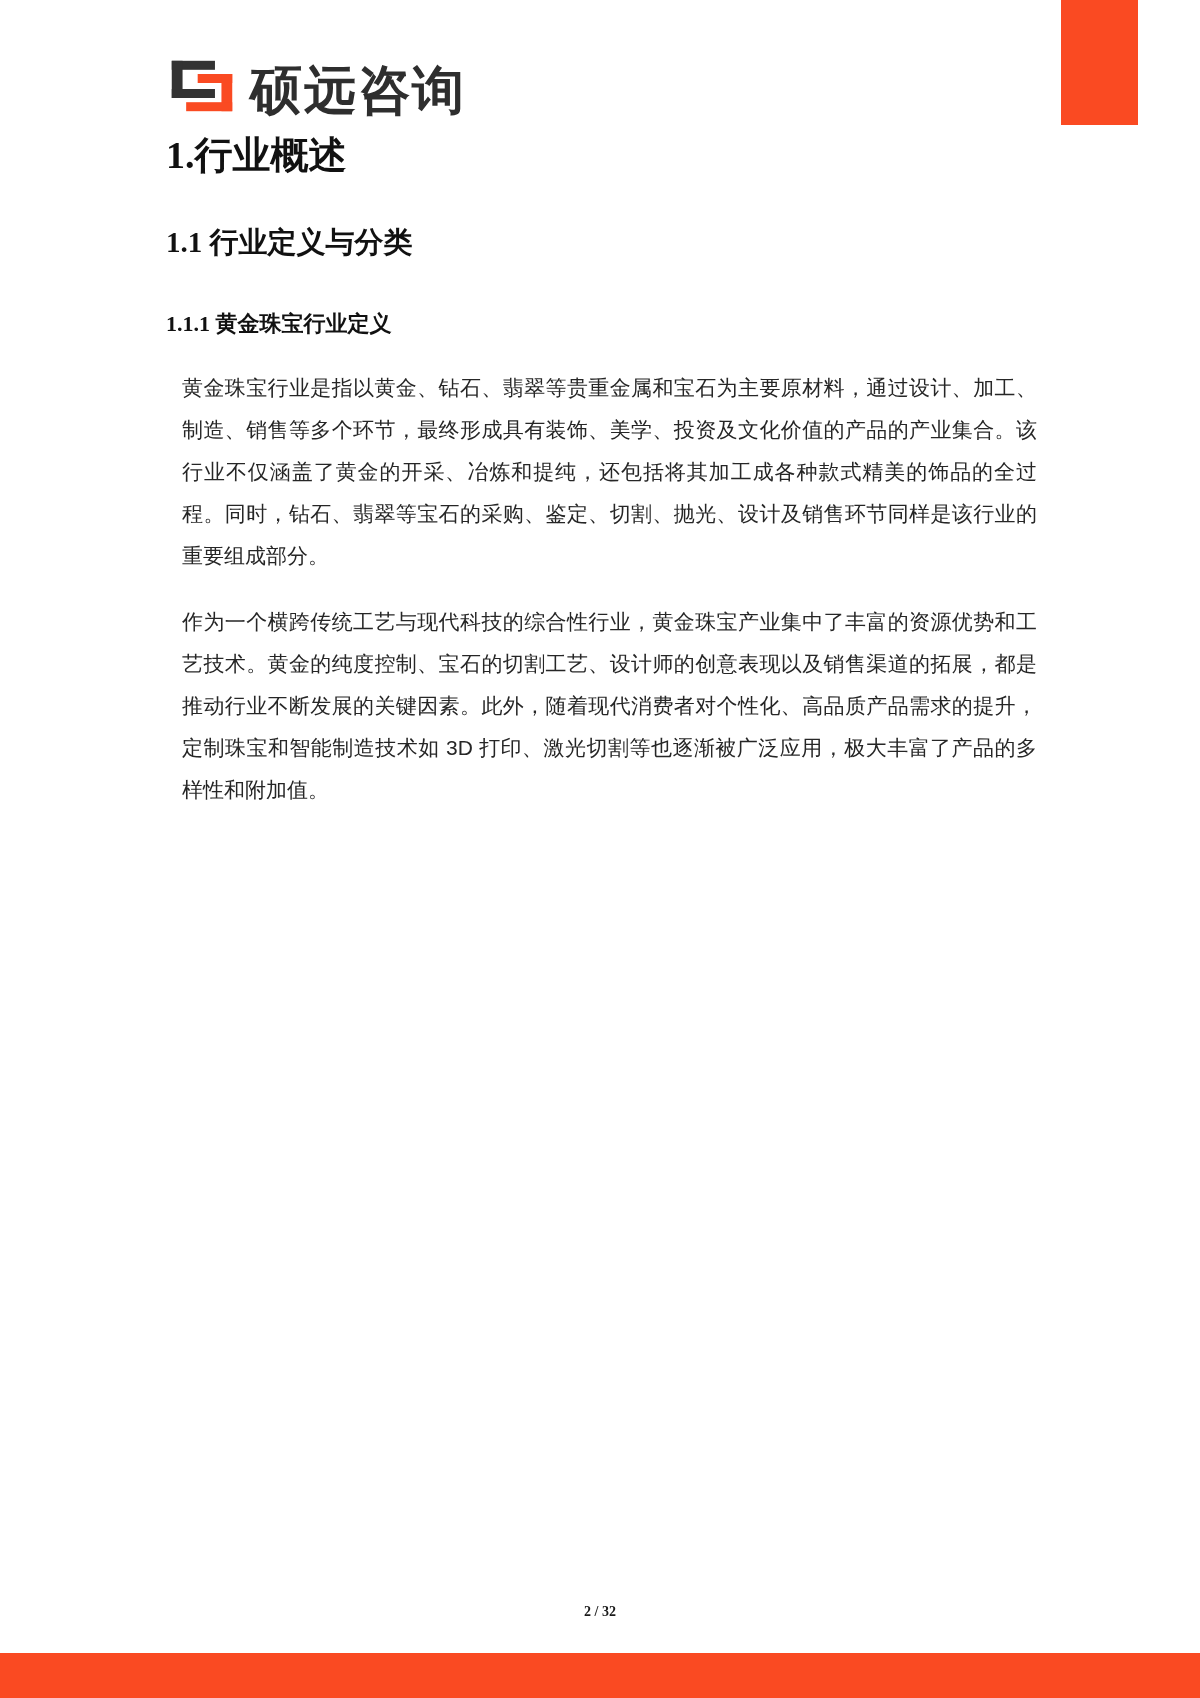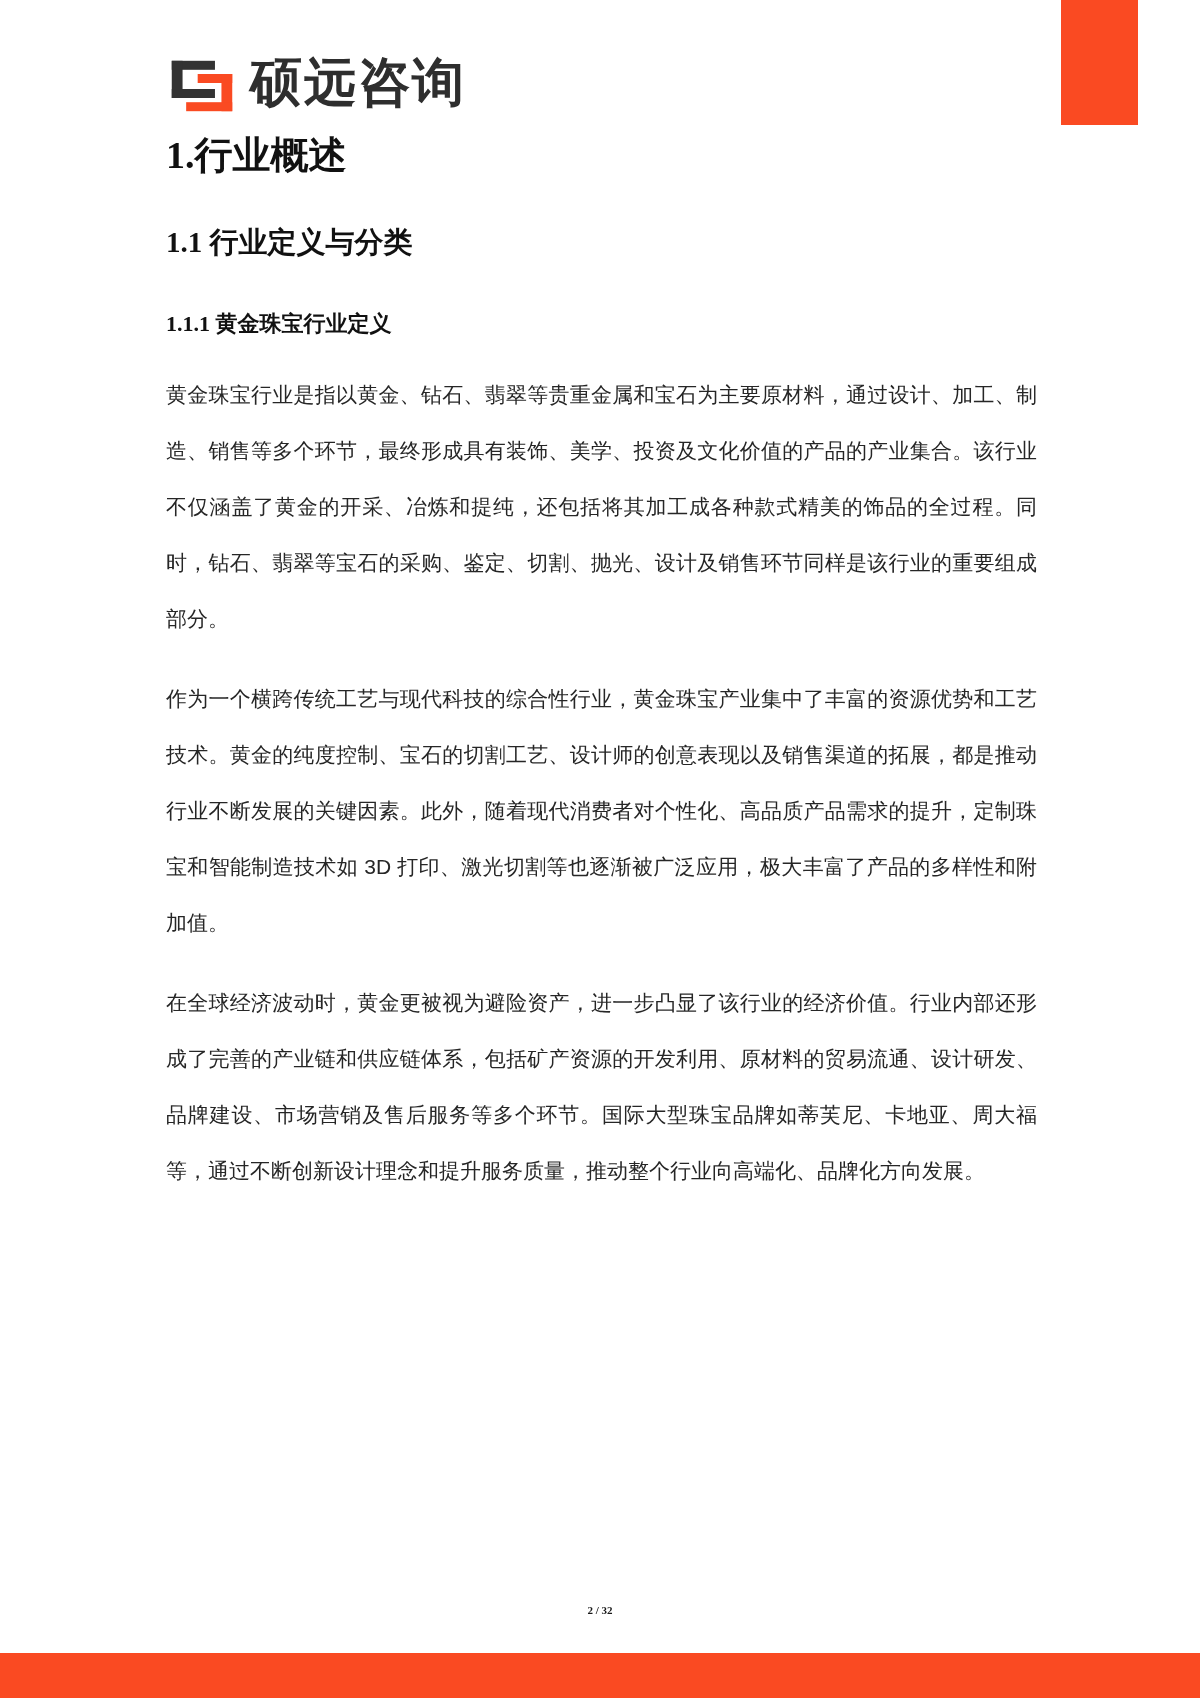--- a/index.html
+++ b/index.html
@@ -29,21 +29,21 @@
   .footer-bar{
     position:absolute;
     left:0;
     bottom:0;
     width:100%;
     height:45px;
     background:var(--accent);
   }
   .logo{
     display:flex;
-    align-items:flex-start;
+    align-items:flex-end;
     gap:12px;
     margin:56px 163px 0 166px;
   }
   .logo-icon{width:72px;height:60px;flex:0 0 auto;}
   .logo-text{
     font-size:52px;
     font-weight:600;
     letter-spacing:2px;
     color:#2e2e2e;
     line-height:1;
@@ -71,38 +71,38 @@
     font-size:22px;
     font-weight:bold;
     color:#111111;
     line-height:1.2;
   }
   .body-copy{
     margin:0 163px 0 166px;
   }
   .body-copy p{
     font-size:21px;
-    line-height:56px;
+    line-height:42px;
     text-align:justify;
     text-justify:inter-ideograph;
-    margin:24px 0 0 0;
+    margin:24px 0 0 16px;
     color:var(--text);
   }
   .body-copy p:first-child{
     margin-top:30px;
   }
   .page-number{
     position:absolute;
     left:0;
     right:0;
     top:1604px;
     text-align:center;
     font-family:"Liberation Serif", serif;
     font-weight:bold;
-    font-size:11px;
+    font-size:14px;
     color:#1a1a1a;
   }
 </style>
 </head>
 <body>
 
 <div class="page">
 
   <div class="corner-accent"></div>
 
@@ -126,20 +126,19 @@
 
   <h1 class="doc-h1">1.行业概述</h1>
 
   <h2 class="doc-h2">1.1 行业定义与分类</h2>
 
   <h3 class="doc-h3">1.1.1 黄金珠宝行业定义</h3>
 
   <div class="body-copy">
     <p>黄金珠宝行业是指以黄金、钻石、翡翠等贵重金属和宝石为主要原材料，通过设计、加工、制造、销售等多个环节，最终形成具有装饰、美学、投资及文化价值的产品的产业集合。该行业不仅涵盖了黄金的开采、冶炼和提纯，还包括将其加工成各种款式精美的饰品的全过程。同时，钻石、翡翠等宝石的采购、鉴定、切割、抛光、设计及销售环节同样是该行业的重要组成部分。</p>
     <p>作为一个横跨传统工艺与现代科技的综合性行业，黄金珠宝产业集中了丰富的资源优势和工艺技术。黄金的纯度控制、宝石的切割工艺、设计师的创意表现以及销售渠道的拓展，都是推动行业不断发展的关键因素。此外，随着现代消费者对个性化、高品质产品需求的提升，定制珠宝和智能制造技术如 3D 打印、激光切割等也逐渐被广泛应用，极大丰富了产品的多样性和附加值。</p>
-    <p>在全球经济波动时，黄金更被视为避险资产，进一步凸显了该行业的经济价值。行业内部还形成了完善的产业链和供应链体系，包括矿产资源的开发利用、原材料的贸易流通、设计研发、品牌建设、市场营销及售后服务等多个环节。国际大型珠宝品牌如蒂芙尼、卡地亚、周大福等，通过不断创新设计理念和提升服务质量，推动整个行业向高端化、品牌化方向发展。</p>
   </div>
 
   <div class="page-number">2 / 32</div>
 
   <div class="footer-bar"></div>
 
 </div>
 
 </body></html>

